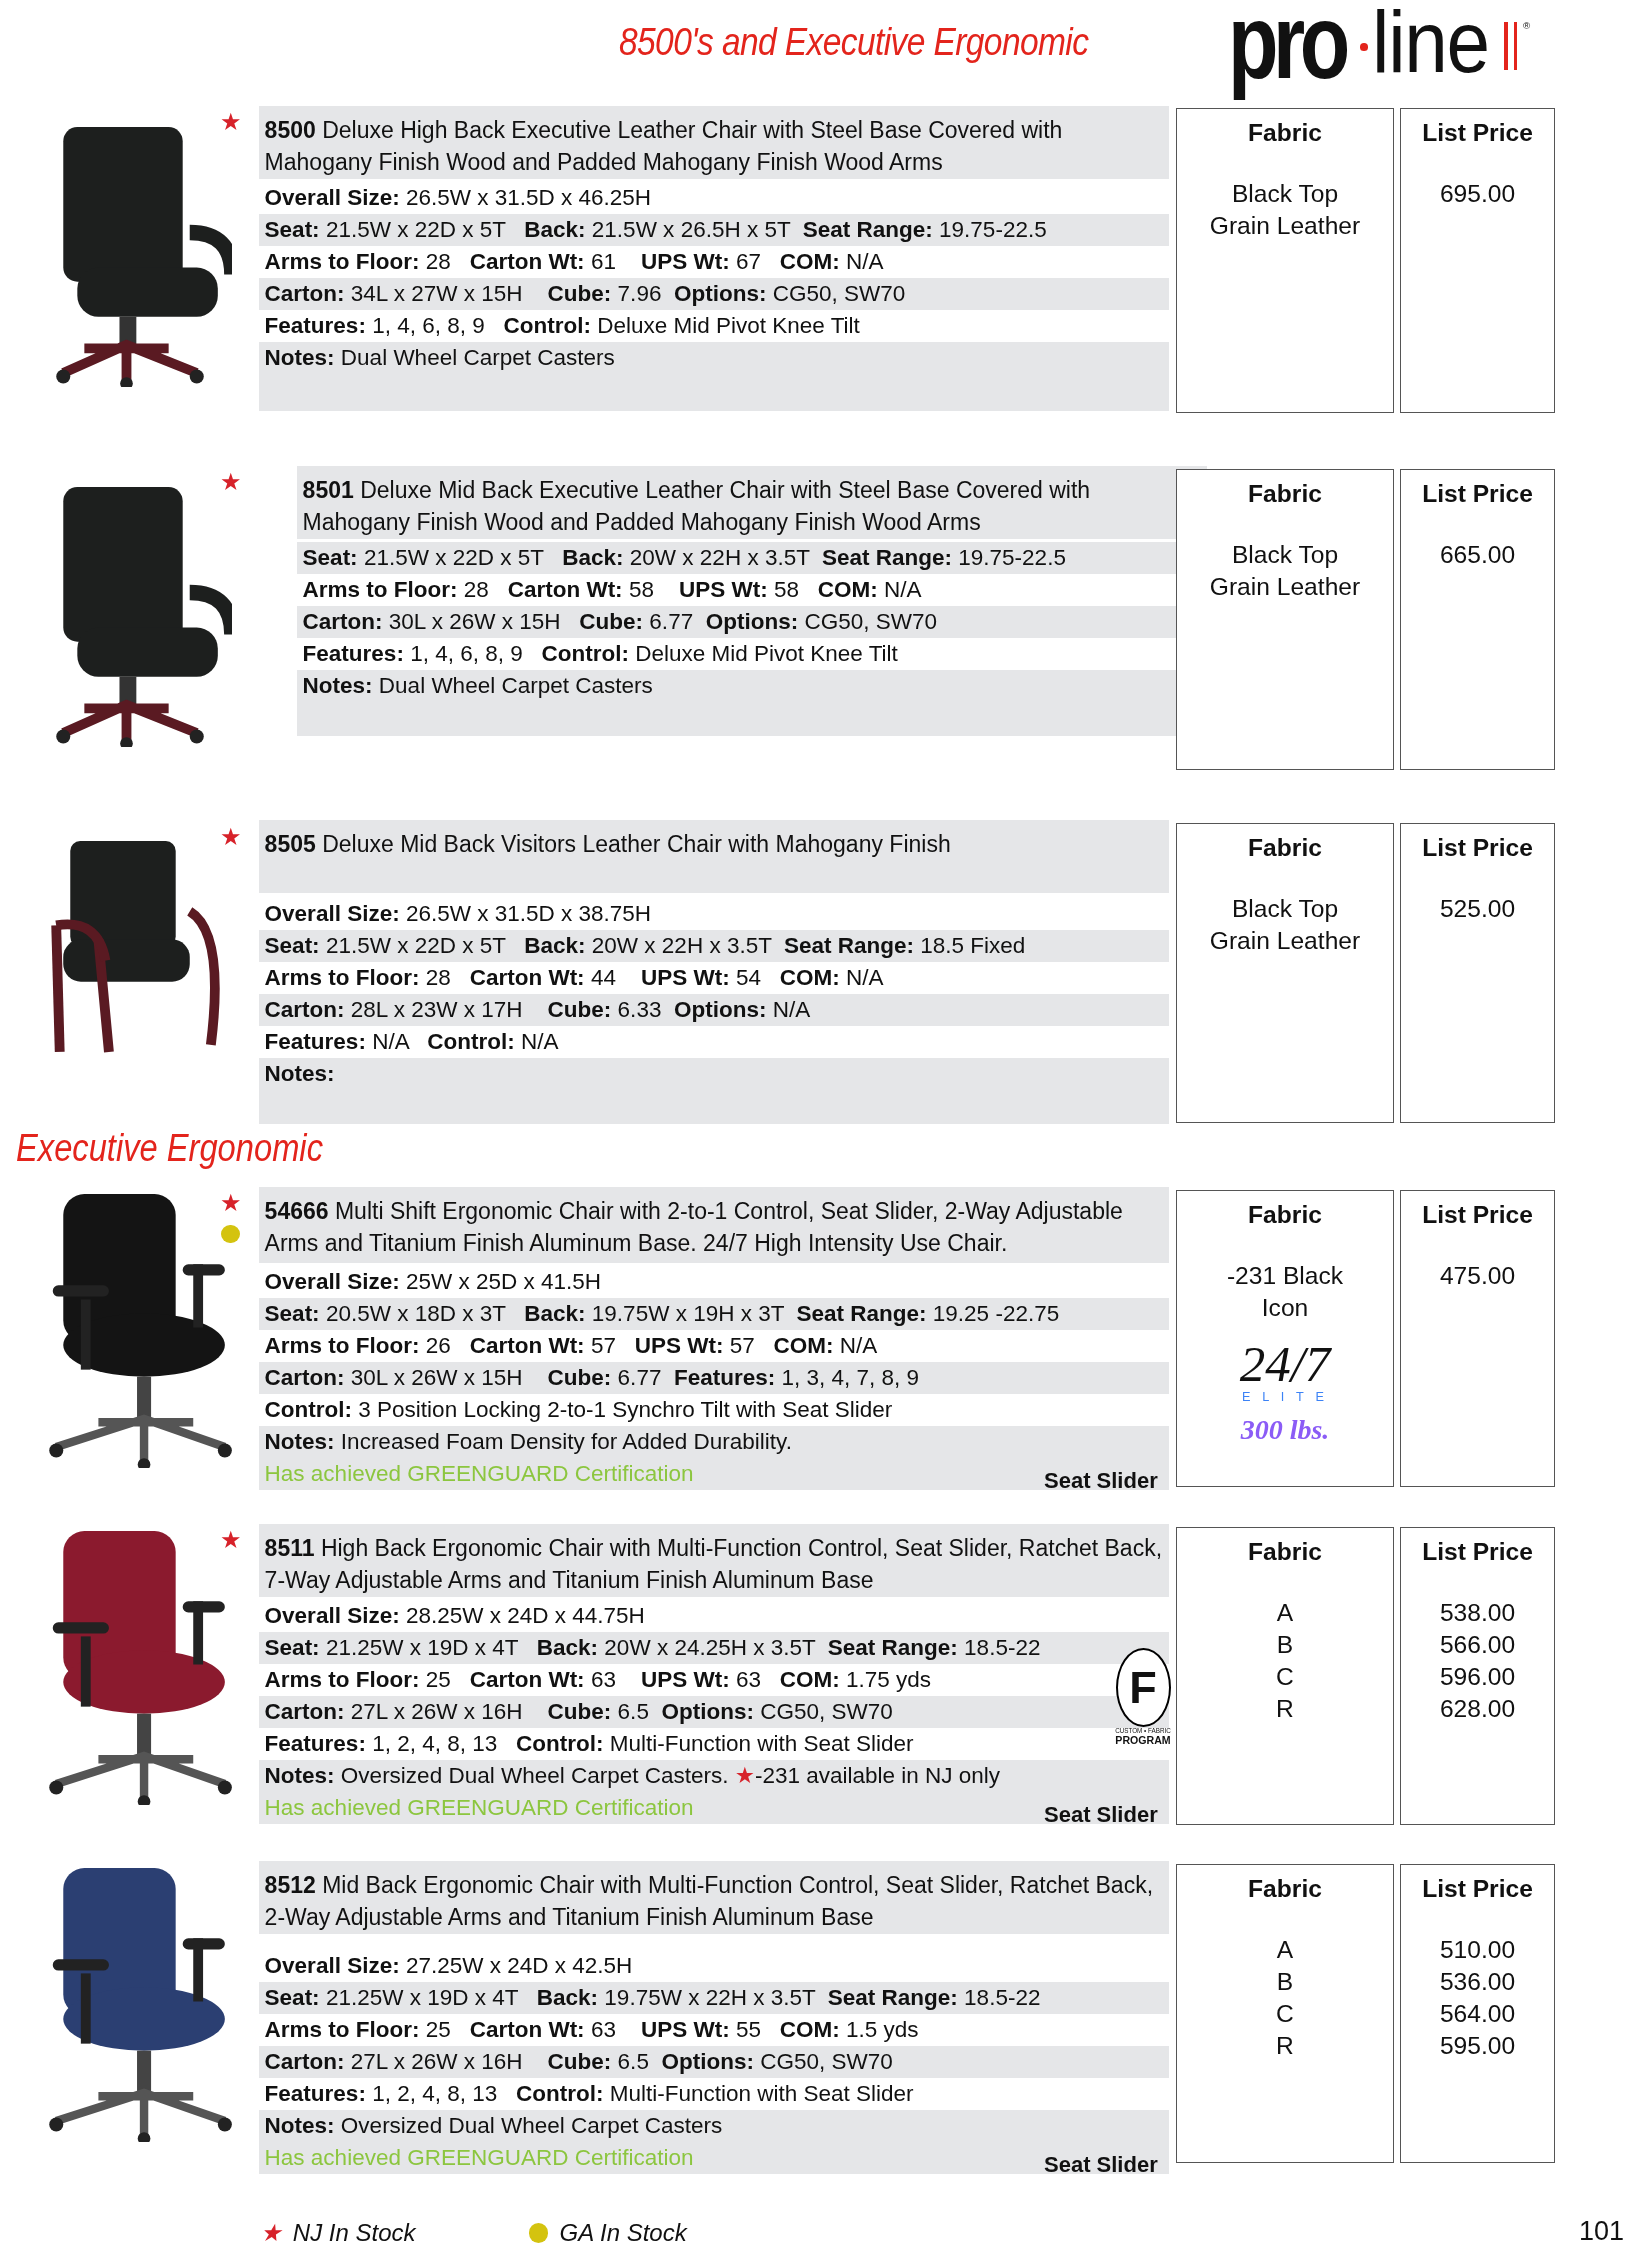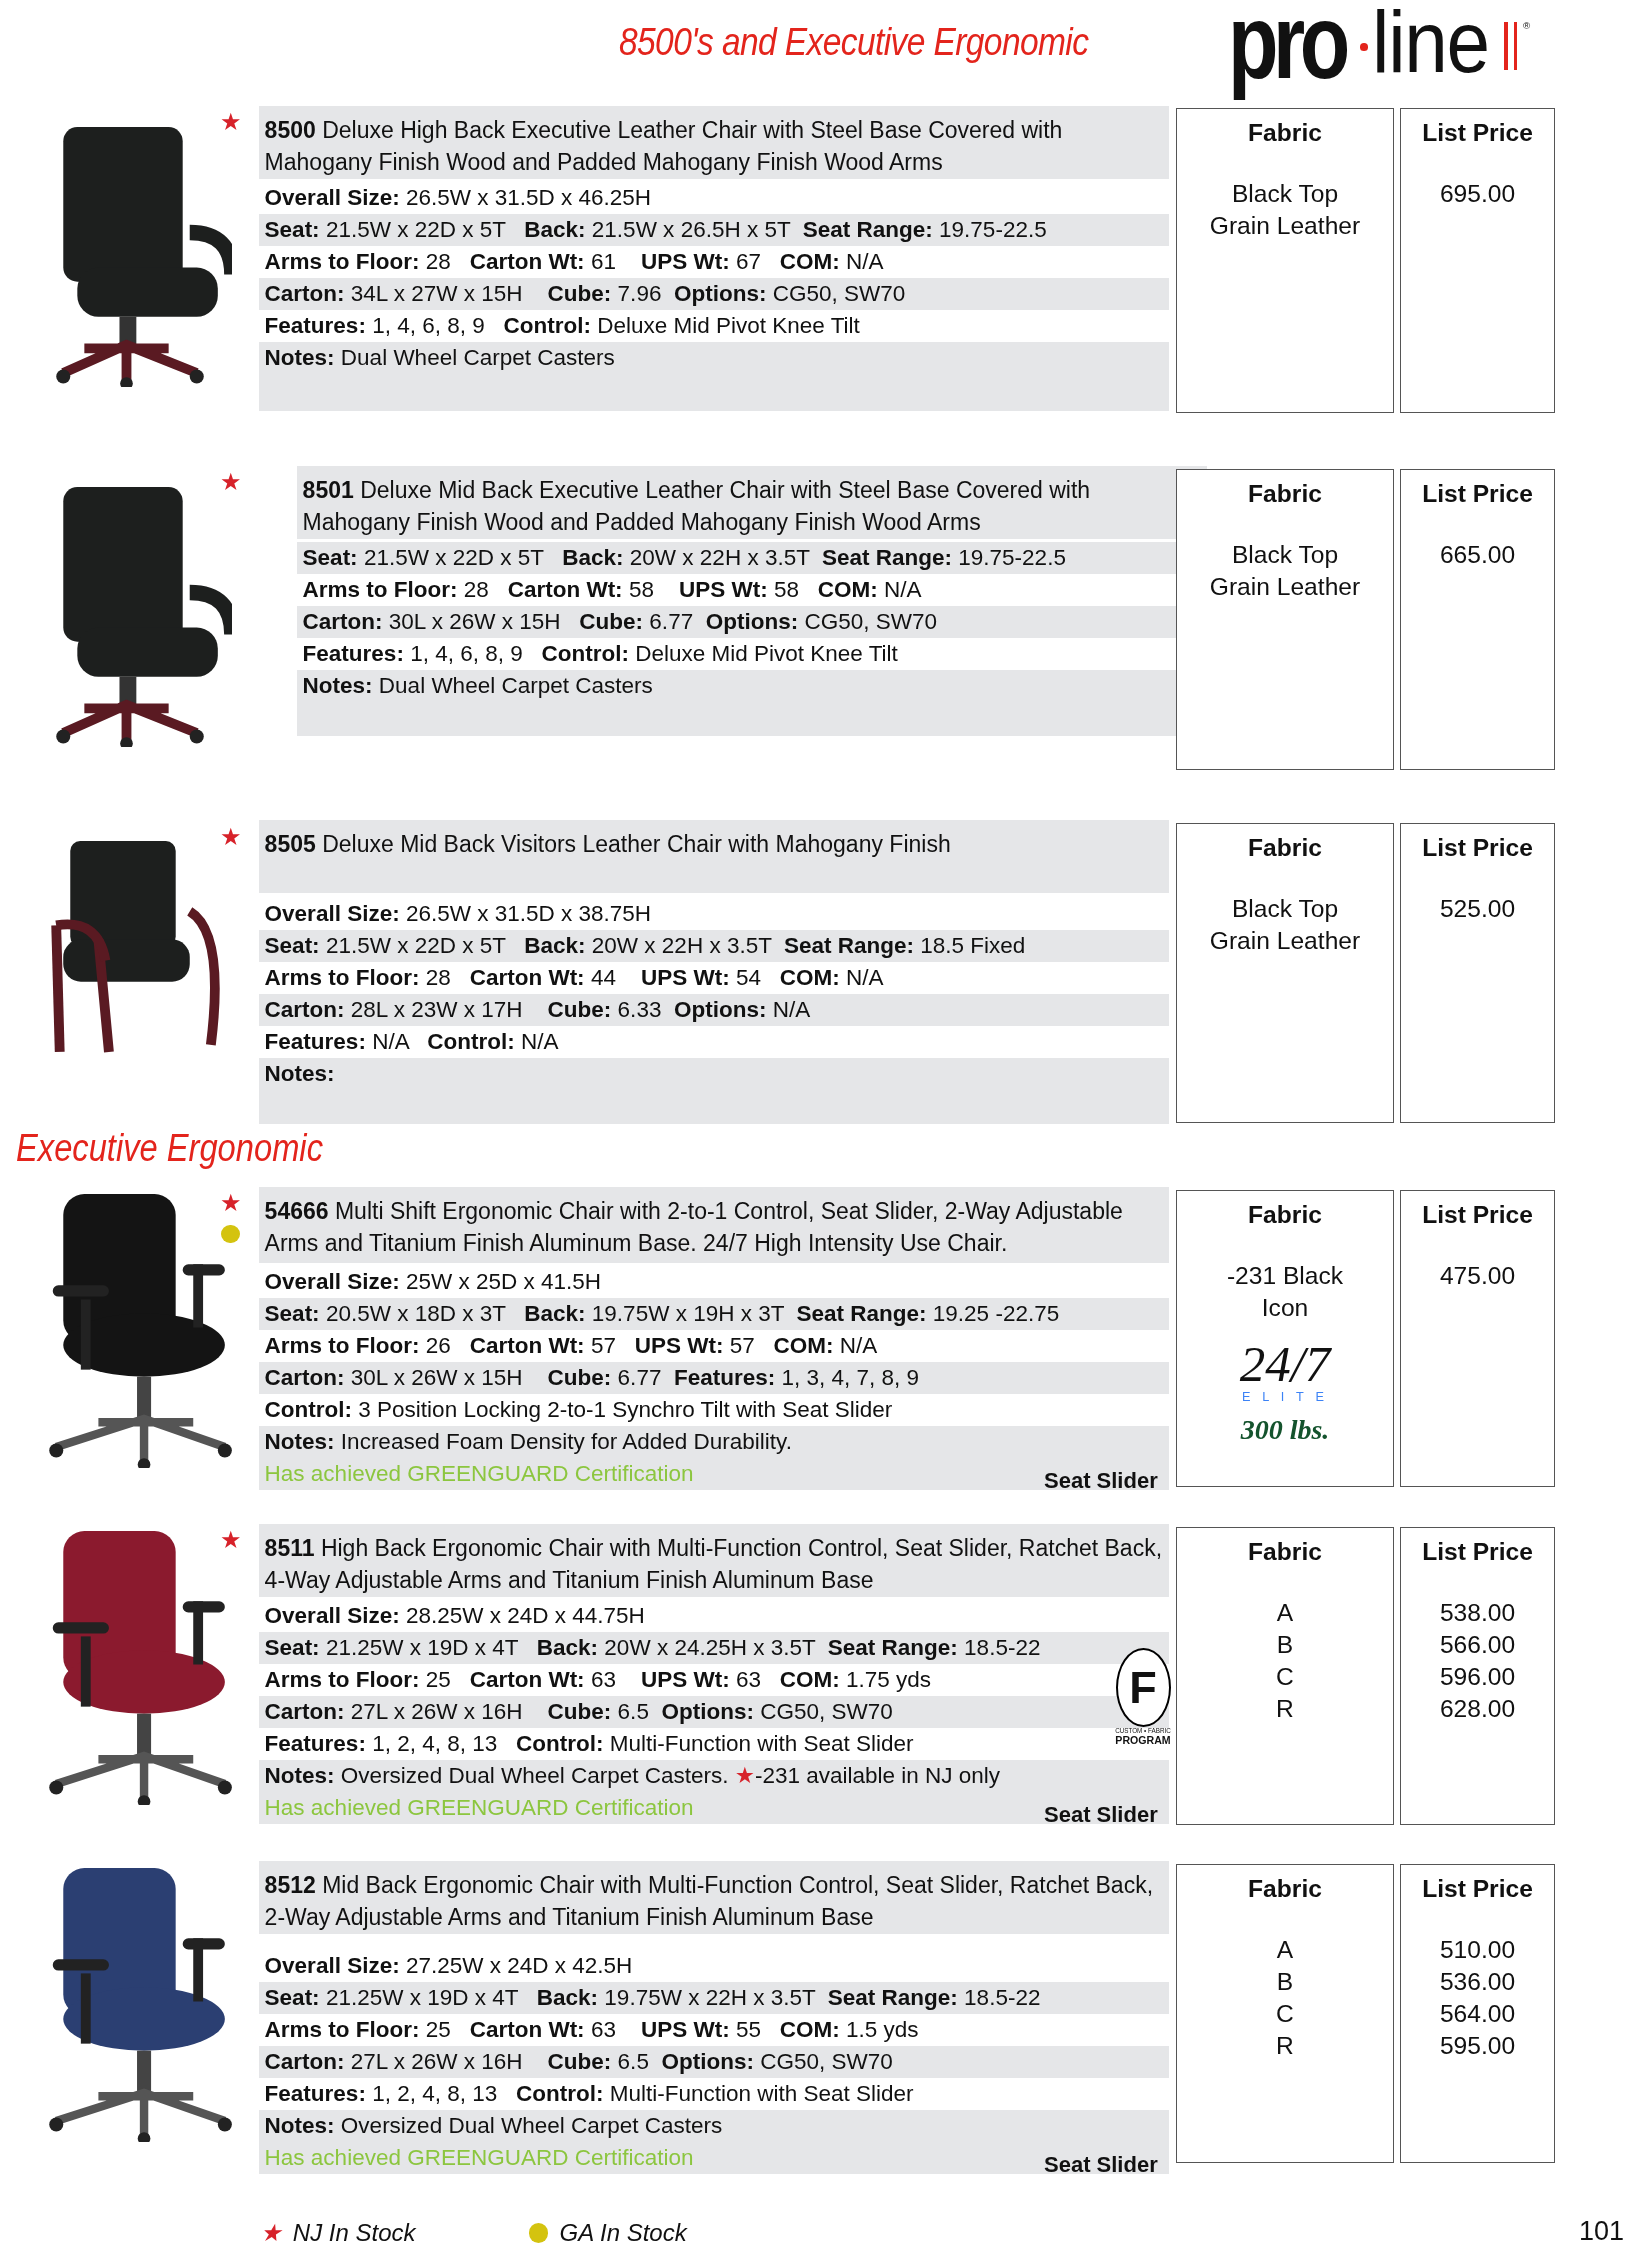--- a/index.html
+++ b/index.html
@@ -189,21 +189,21 @@
         <div class="row shade"><b>Notes:</b> Increased Foam Density for Added Durability.</div>
         <div class="row shade" style="position: relative; height: 32px;"><span class="green">Has achieved GREENGUARD Certification</span><span class="seat-slider" style="top: 7px;">Seat Slider</span></div>
       </div>
       <div class="box" style="left: 1176px; top: 1190px; width: 216px; height: 295px;">
         <div class="hdr">Fabric</div>
         <div style="height:31px"></div>
         <div class="val">-231 Black</div>
         <div class="val">Icon</div>
         <div style="margin-top:15.5px;font-family:'Liberation Serif',serif;font-style:italic;font-size:51px;line-height:51px;">24/7</div>
            <div style="font-size:12.7px;color:#3b82f6;letter-spacing:4.2px;">E L I T E</div>
-           <div style="margin-top:9.8px;font-family:'Liberation Serif',serif;font-weight:bold;font-style:italic;font-size:28px;color:#14532d;">300 lbs.</div>
+           <div style="margin-top:9.8px;font-family:'Liberation Serif',serif;font-weight:bold;font-style:italic;font-size:28px;color:#8b5cf6;">300 lbs.</div>
       </div>
       <div class="box" style="left: 1400px; top: 1190px; width: 153px; height: 295px;">
         <div class="hdr">List Price</div>
         <div style="height:31px"></div>
         <div class="val">475.00</div>
       </div>
     </div>
     <div class="product" style="top: 0px;">
       <div class="photo" style="top: 1524px;"><svg width="211" height="281" viewBox="0 0 300 400">
           <rect x="60" y="10" width="160" height="210" rx="30" fill="#8b1a2e"></rect>
@@ -215,21 +215,21 @@
           <rect x="165" y="270" width="20" height="60" fill="#444"></rect>
           <path d="M50 370 L175 330 L290 370 M175 330 L175 395 M110 335 L245 335" stroke="#555" stroke-width="12" fill="none"></path>
           <circle cx="50" cy="375" r="10" fill="#222"></circle>
           <circle cx="290" cy="375" r="10" fill="#222"></circle>
           <circle cx="175" cy="395" r="9" fill="#222"></circle>
         </svg></div>
       <div class="badges" style="top: 1528px;">
         <span class="star">★</span>
       </div>
       <div class="details" style="top: 1524px;">
-        <div class="title-band" style="height: 65px; margin-bottom: 2.8px;"><b>8511 </b> <span>High Back Ergonomic Chair with Multi-Function Control, Seat Slider, Ratchet Back, 4-Way Adjustable Arms and Titanium Finish Aluminum Base</span></div>
+        <div class="title-band" style="height: 65px; margin-bottom: 2.8px;"><b>8511 </b> <span>High Back Ergonomic Chair with Multi-Function Control, Seat Slider, Ratchet Back, 7-Way Adjustable Arms and Titanium Finish Aluminum Base</span></div>
         <div class="row"><b>Overall Size:</b> 28.25W x 24D x 44.75H</div>
         <div class="row shade"><b>Seat:</b> 21.25W x 19D x 4T &nbsp; <b>Back:</b> 20W x 24.25H x 3.5T &nbsp;<b>Seat Range:</b> 18.5-22</div>
         <div class="row"><b>Arms to Floor:</b> 25 &nbsp; <b>Carton Wt:</b> 63 &nbsp;&nbsp; <b>UPS Wt:</b> 63 &nbsp; <b>COM:</b> 1.75 yds</div>
         <div class="row shade"><b>Carton:</b> 27L x 26W x 16H &nbsp;&nbsp; <b>Cube:</b> 6.5 &nbsp;<b>Options:</b> CG50, SW70</div>
         <div class="row"><b>Features:</b> 1, 2, 4, 8, 13 &nbsp; <b>Control:</b> Multi-Function with Seat Slider</div>
         <div class="row shade"><b>Notes:</b> Oversized Dual Wheel Carpet Casters. <span style="color:#d7222a">★</span>-231 available in NJ only</div>
         <div class="row shade" style="position: relative; height: 32px;"><span class="green">Has achieved GREENGUARD Certification</span><span class="seat-slider" style="top: 7px;">Seat Slider</span></div>
       </div>
       <div class="box" style="left: 1176px; top: 1527px; width: 216px; height: 296px;">
         <div class="hdr">Fabric</div>

